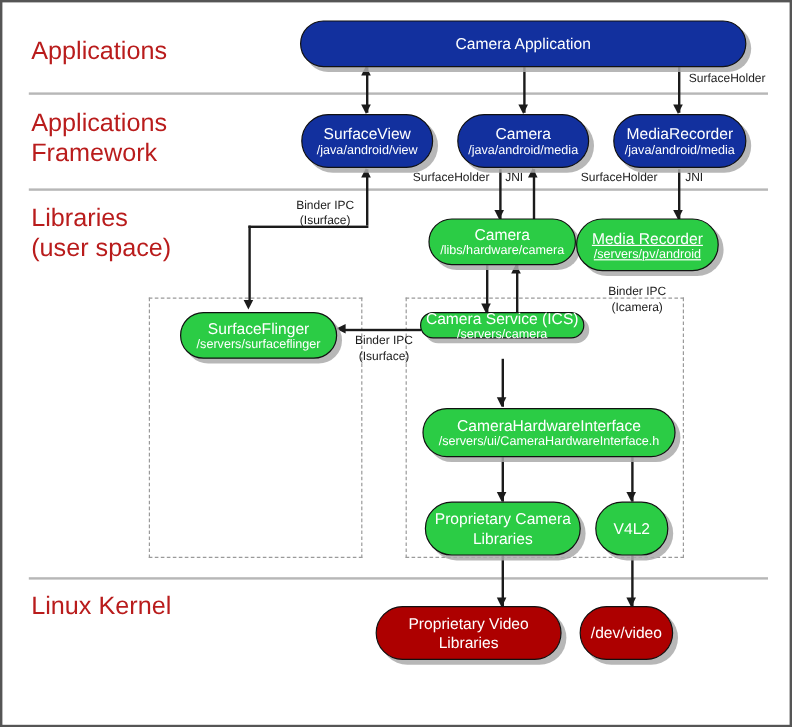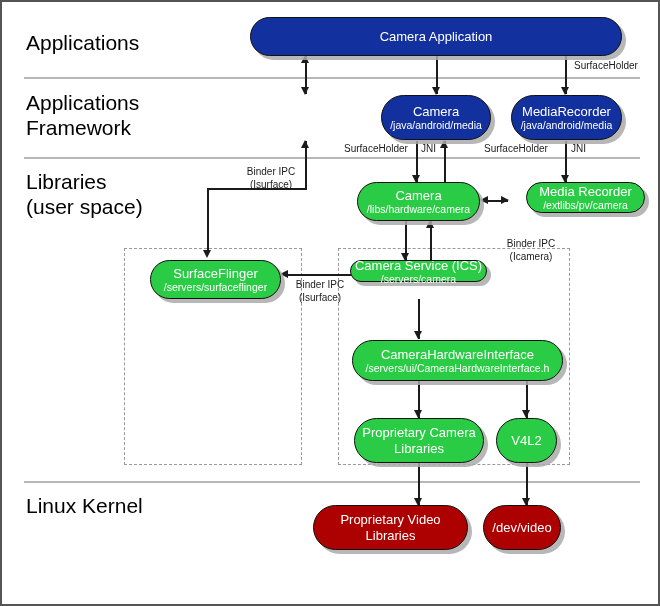--- a/index.html
+++ b/index.html
@@ -10,21 +10,21 @@
     width:660px;height:606px;
     background:#ffffff;
     border:2px solid #555555;
     box-sizing:border-box;
     overflow:hidden;
   }
 
   
   .layer-label{
     position:absolute;
-    color:#000000;
+    color:#b91c1c;
     font-size:21px;
     line-height:25px;
     letter-spacing:0px;
     white-space:pre-line;
     font-weight:400;
   }
 
   
   .divider{
     position:absolute;
@@ -204,39 +204,43 @@
   <div class="vline" style="left:416px;top:461px;height:42px;"></div>
   <div class="arrow down" style="left:412px;top:496px;"></div>
 
   <div class="vline" style="left:524px;top:461px;height:42px;"></div>
   <div class="arrow down" style="left:520px;top:496px;"></div>
 
   <div class="node blue" style="left:248px;top:15px;width:372px;height:39px;">
     <span class="t1">Camera Application</span>
   </div>
 
+  <div class="node blue" style="left:249px;top:93px;width:110px;height:45px;">
+    <span class="t1">SurfaceView</span>
+    <span class="t2">/java/android/view</span>
+  </div>
 
   <div class="node blue" style="left:379px;top:93px;width:110px;height:45px;">
     <span class="t1">Camera</span>
     <span class="t2">/java/android/media</span>
   </div>
 
   <div class="node blue" style="left:509px;top:93px;width:111px;height:45px;">
     <span class="t1">MediaRecorder</span>
     <span class="t2">/java/android/media</span>
   </div>
 
   <div class="node green" style="left:355px;top:180px;width:123px;height:39px;">
     <span class="t1">Camera</span>
     <span class="t2">/libs/hardware/camera</span>
   </div>
 
-  <div class="node green" style="left:524px;top:180px;width:119px;height:31px;">
+  <div class="node green" style="left:478px;top:180px;width:119px;height:44px;text-decoration:underline;">
     <span class="t1">Media Recorder</span>
-    <span class="t2">/extlibs/pv/camera</span>
+    <span class="t2">/servers/pv/android</span>
   </div>
 
   <div class="node green" style="left:148px;top:258px;width:131px;height:39px;text-align:right;">
     <span class="t1">SurfaceFlinger</span>
     <span class="t2">/servers/surfaceflinger</span>
   </div>
 
   <div class="node green" style="left:348px;top:258px;width:137px;height:22px;">
     <span class="t1">Camera Service (ICS)</span>
     <span class="t2">/servers/camera</span>

